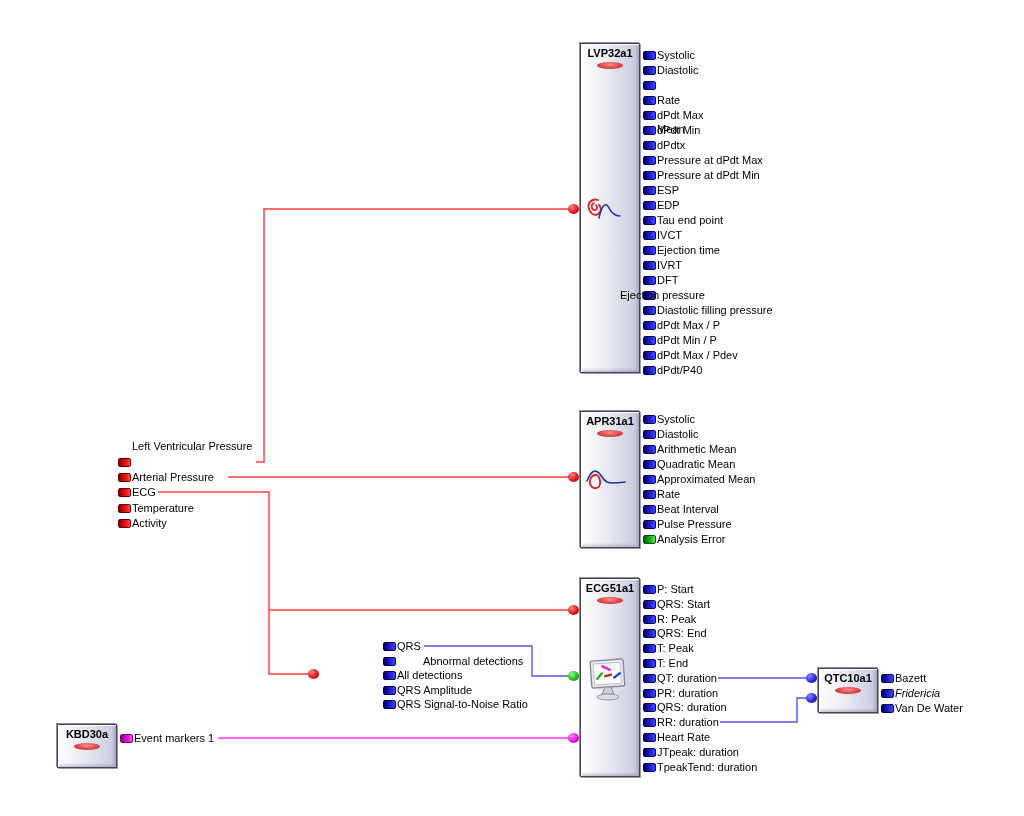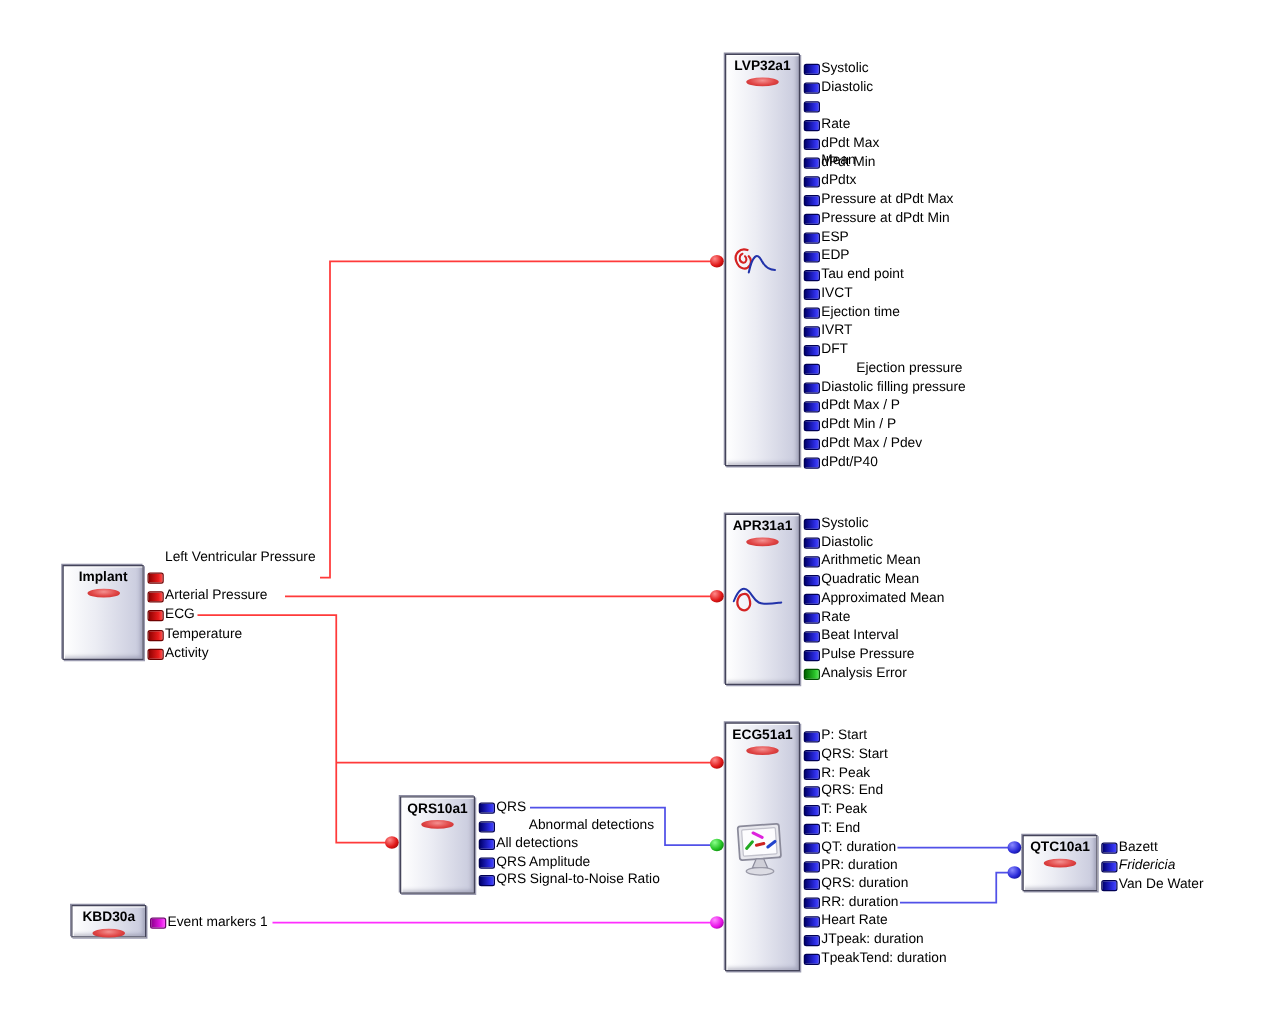--- a/index.html
+++ b/index.html
@@ -63,24 +63,20 @@
   <svg id="wires" width="1024" height="816">
       <polyline points="256,462 264,462 264,209 572,209" class="wire red"></polyline>
       <polyline points="228,477 572,477" class="wire red"></polyline>
       <polyline points="158,492 269,492 269,674 311,674" class="wire red"></polyline>
       <polyline points="269,610 572,610" class="wire red"></polyline>
       <polyline points="424,646 532,646 532,676 572,676" class="wire blue"></polyline>
       <polyline points="718,678 809,678" class="wire blue"></polyline>
       <polyline points="720,722 797,722 797,698 809,698" class="wire blue"></polyline>
       <polyline points="218,738 572,738" class="wire magenta"></polyline>
     </svg>
-<div class="block" style="left: 50px; top: 452px; width: 65px; height: 76px;">
-      <div class="block-title">Implant</div>
-      <div class="status-led"></div>
-    </div>
     <div class="port-out red" style="left: 118px; top: 458px;"></div>
     <div class="port-label" style="left: 132px; top: 446px;">Left Ventricular Pressure</div>
     <div class="port-out red" style="left: 118px; top: 473px;"></div>
     <div class="port-label" style="left: 132px; top: 477px;">Arterial Pressure</div>
     <div class="port-out red" style="left: 118px; top: 488px;"></div>
     <div class="port-label" style="left: 132px; top: 492px;">ECG</div>
     <div class="port-out red" style="left: 118px; top: 504px;"></div>
     <div class="port-label" style="left: 132px; top: 508px;">Temperature</div>
     <div class="port-out red" style="left: 118px; top: 519px;"></div>
     <div class="port-label" style="left: 132px; top: 523px;">Activity</div>
@@ -122,21 +118,21 @@
     <div class="port-label" style="left: 657px; top: 220px;">Tau end point</div>
     <div class="port-out blue" style="left: 643px; top: 231px;"></div>
     <div class="port-label" style="left: 657px; top: 235px;">IVCT</div>
     <div class="port-out blue" style="left: 643px; top: 246px;"></div>
     <div class="port-label" style="left: 657px; top: 250px;">Ejection time</div>
     <div class="port-out blue" style="left: 643px; top: 261px;"></div>
     <div class="port-label" style="left: 657px; top: 265px;">IVRT</div>
     <div class="port-out blue" style="left: 643px; top: 276px;"></div>
     <div class="port-label" style="left: 657px; top: 280px;">DFT</div>
     <div class="port-out blue" style="left: 643px; top: 291px;"></div>
-    <div class="port-label" style="left: 685px; top: 295px;">Ejection pressure</div>
+    <div class="port-label" style="left: 620px; top: 295px;">Ejection pressure</div>
     <div class="port-out blue" style="left: 643px; top: 306px;"></div>
     <div class="port-label" style="left: 657px; top: 310px;">Diastolic filling pressure</div>
     <div class="port-out blue" style="left: 643px; top: 321px;"></div>
     <div class="port-label" style="left: 657px; top: 325px;">dPdt Max / P</div>
     <div class="port-out blue" style="left: 643px; top: 336px;"></div>
     <div class="port-label" style="left: 657px; top: 340px;">dPdt Min / P</div>
     <div class="port-out blue" style="left: 643px; top: 351px;"></div>
     <div class="port-label" style="left: 657px; top: 355px;">dPdt Max / Pdev</div>
     <div class="port-out blue" style="left: 643px; top: 366px;"></div>
     <div class="port-label" style="left: 657px; top: 370px;">dPdt/P40</div>
@@ -209,36 +205,32 @@
     <div class="port-out blue" style="left: 643px; top: 703px;"></div>
     <div class="port-label" style="left: 657px; top: 707px;">QRS: duration</div>
     <div class="port-out blue" style="left: 643px; top: 718px;"></div>
     <div class="port-label" style="left: 657px; top: 722px;">RR: duration</div>
     <div class="port-out blue" style="left: 643px; top: 733px;"></div>
     <div class="port-label" style="left: 657px; top: 737px;">Heart Rate</div>
     <div class="port-out blue" style="left: 643px; top: 748px;"></div>
     <div class="port-label" style="left: 657px; top: 752px;">JTpeak: duration</div>
     <div class="port-out blue" style="left: 643px; top: 763px;"></div>
     <div class="port-label" style="left: 657px; top: 767px;">TpeakTend: duration</div>
-    <div class="block" style="left: 320px; top: 637px; width: 60px; height: 78px;">
-      <div class="block-title">QRS10a1</div>
-      <div class="status-led"></div>
-    </div>
     <div class="port-in red" style="left: 308px; top: 669px;"></div>
     <div class="port-out blue" style="left: 383px; top: 642px;"></div>
     <div class="port-label" style="left: 397px; top: 646px;">QRS</div>
     <div class="port-out blue" style="left: 383px; top: 657px;"></div>
     <div class="port-label" style="left: 397px; top: 661px; padding-left: 26px;">Abnormal detections</div>
     <div class="port-out blue" style="left: 383px; top: 671px;"></div>
     <div class="port-label" style="left: 397px; top: 675px;">All detections</div>
     <div class="port-out blue" style="left: 383px; top: 686px;"></div>
     <div class="port-label" style="left: 397px; top: 690px;">QRS Amplitude</div>
     <div class="port-out blue" style="left: 383px; top: 700px;"></div>
     <div class="port-label" style="left: 397px; top: 704px;">QRS Signal-to-Noise Ratio</div>
-    <div class="block" style="left: 57px; top: 724px; width: 60px; height: 26px;">
+    <div class="block" style="left: 57px; top: 724px; width: 60px; height: 44px;">
       <div class="block-title">KBD30a</div>
       <div class="status-led"></div>
     </div>
     <div class="port-out magenta" style="left: 120px; top: 734px;"></div>
     <div class="port-label" style="left: 134px; top: 738px;">Event markers 1</div>
     <div class="block" style="left: 818px; top: 668px; width: 60px; height: 45px;">
       <div class="block-title">QTC10a1</div>
       <div class="status-led"></div>
     </div>
     <div class="port-in blue" style="left: 806px; top: 673px;"></div>

